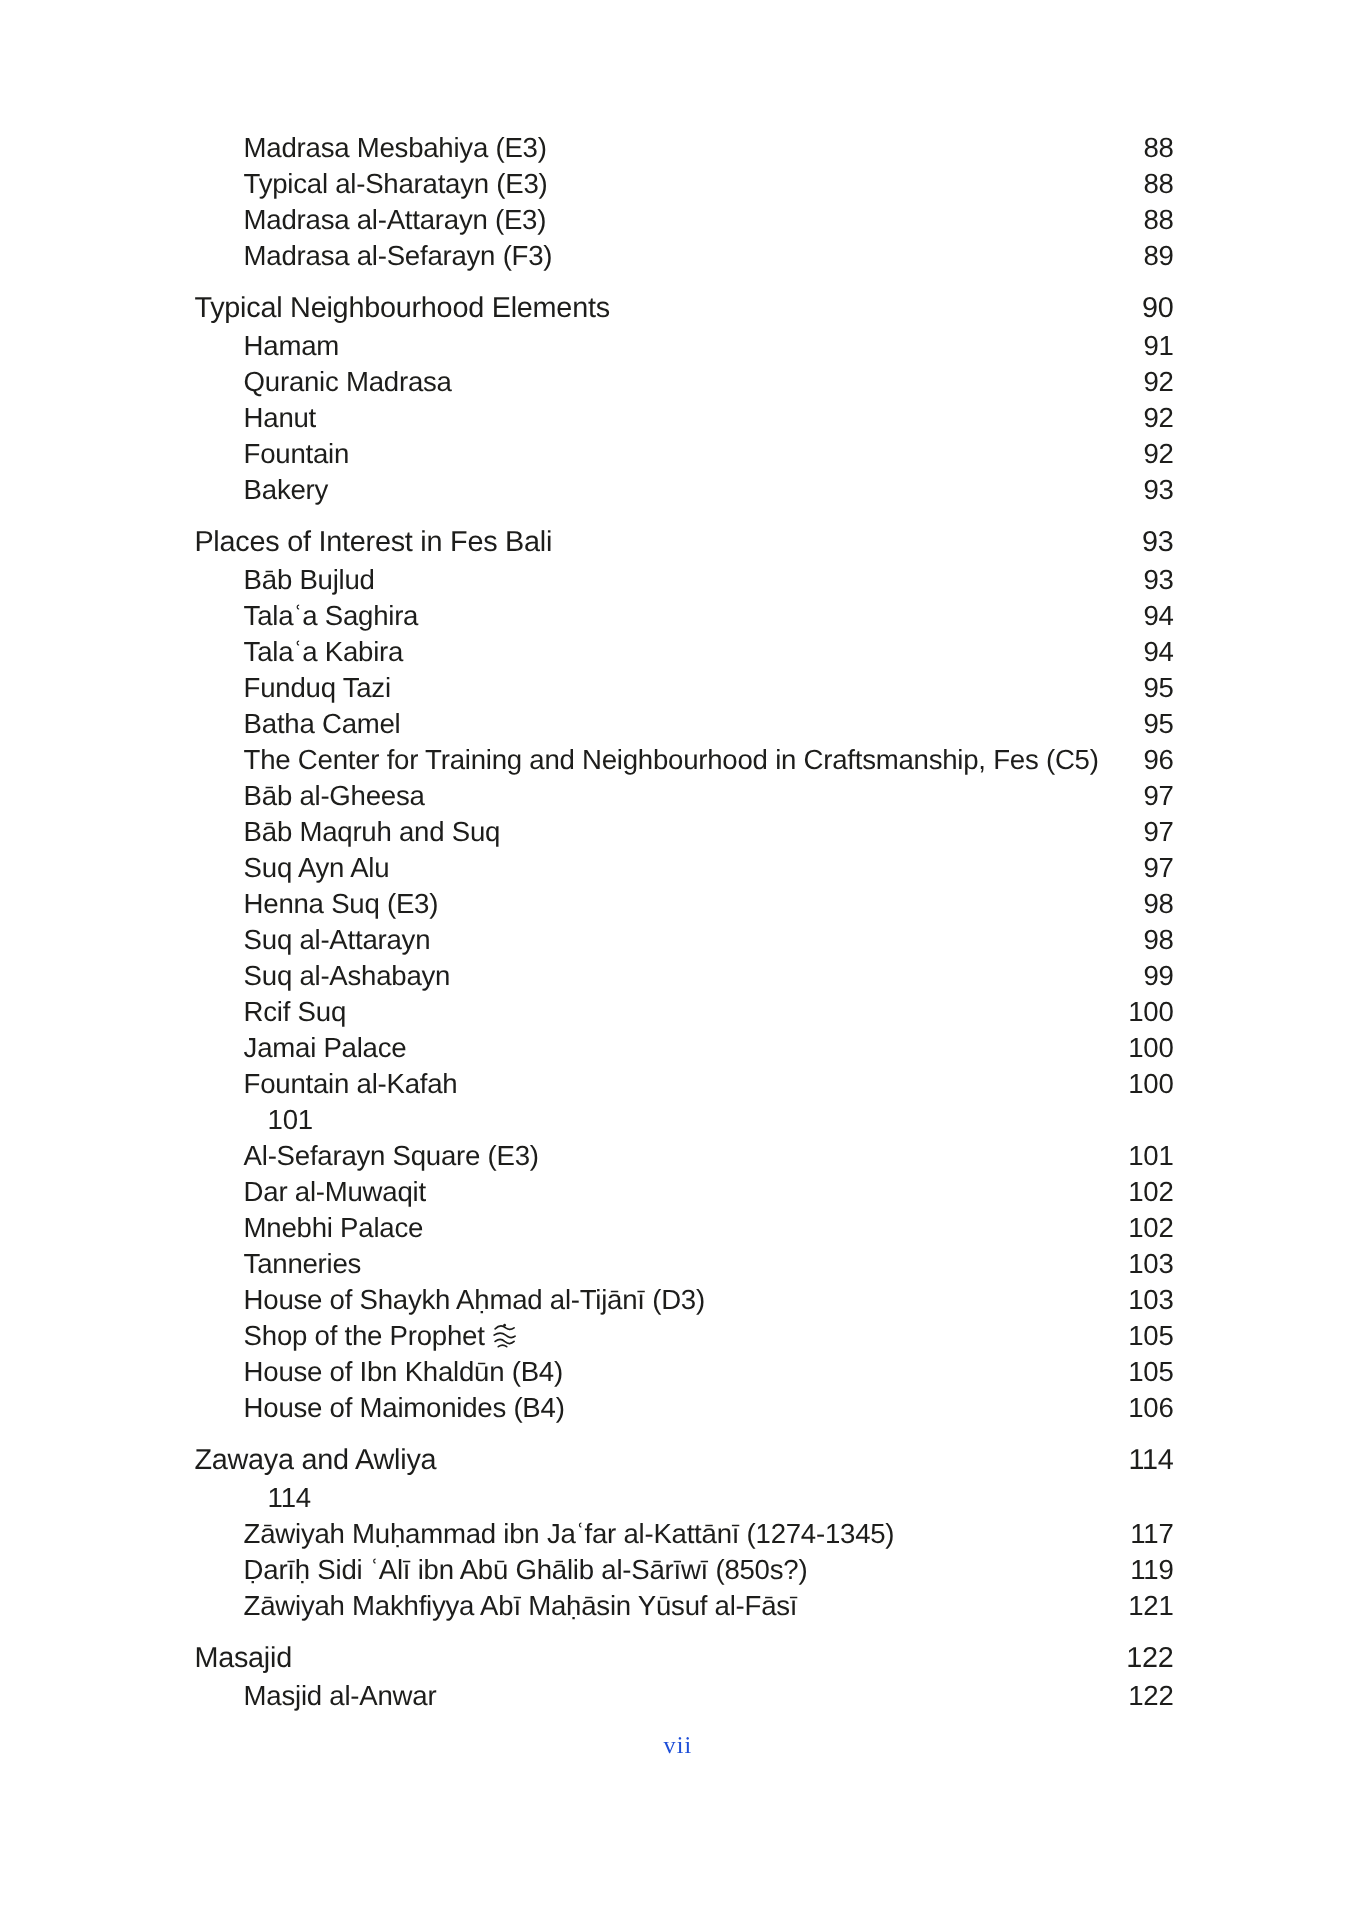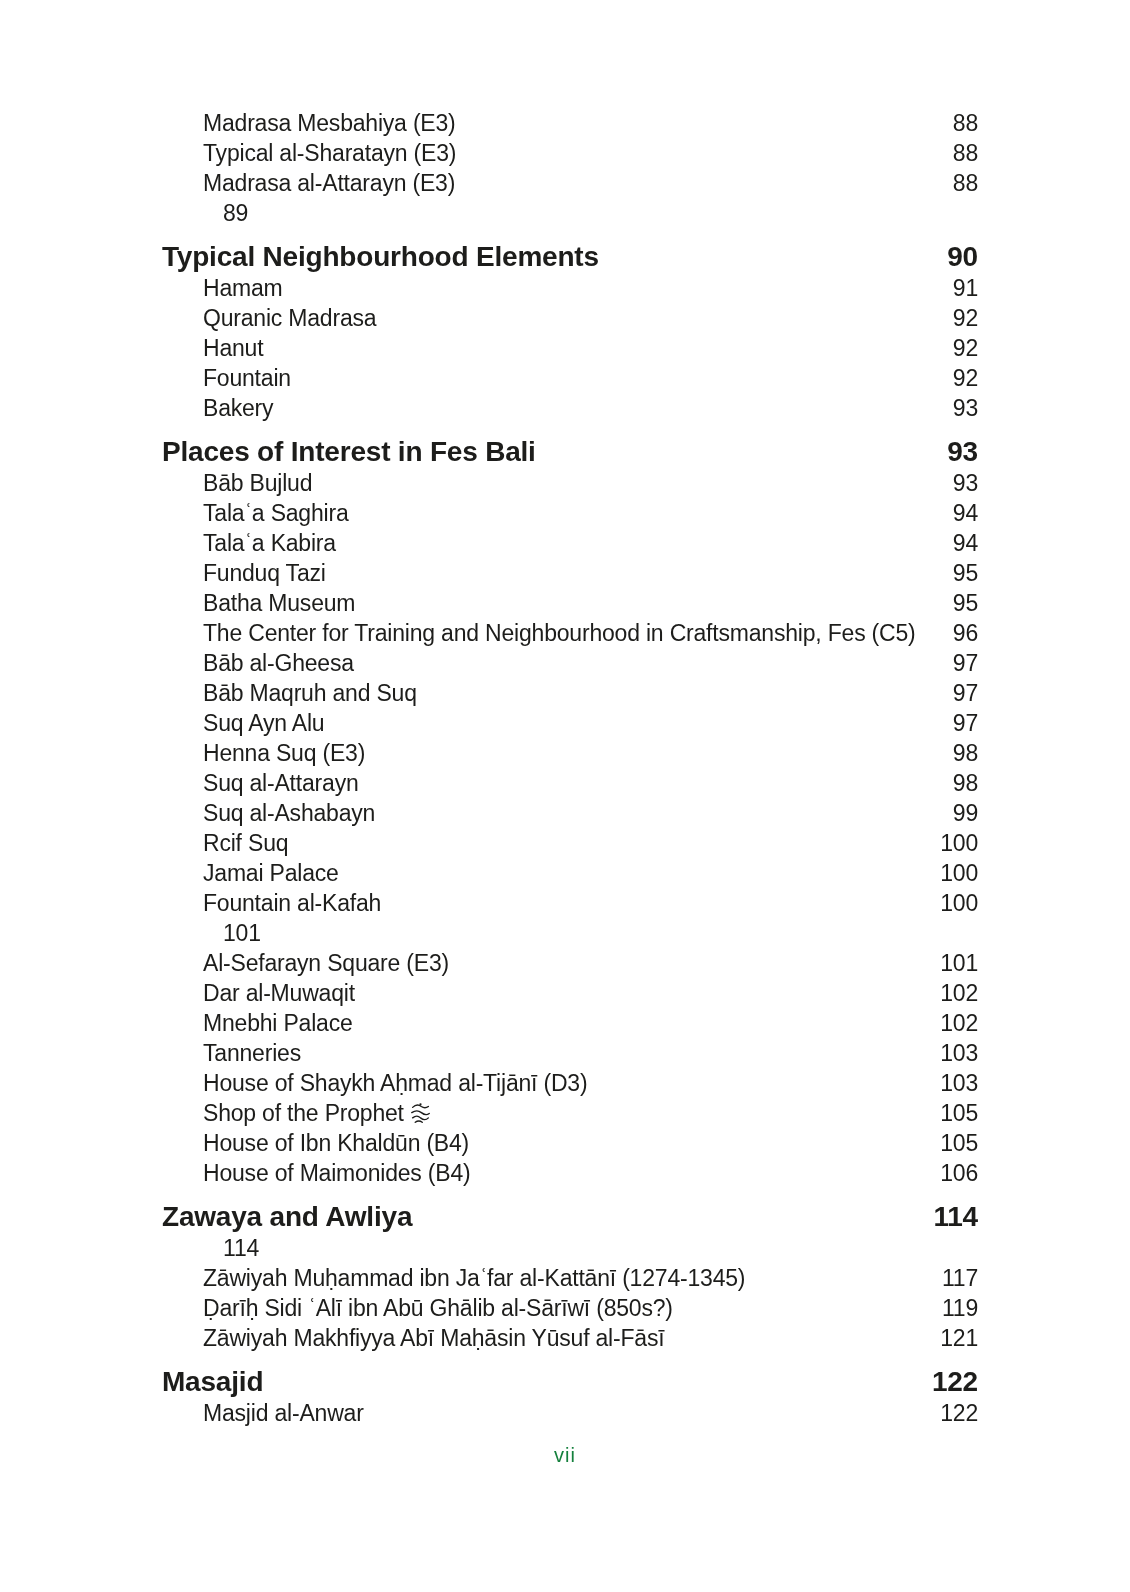--- a/index.html
+++ b/index.html
@@ -25,63 +25,65 @@
     height: 30px;
     line-height: 30px;
     font-size: 23px;
     padding-left: 41px;
     justify-content: space-between;
   }
   .header-row {
     margin-top: 13px;
     height: 32px;
     line-height: 32px;
-    font-size: 28px;
-    font-weight: 700;
+    font-size: 24px;
+    font-weight: 400;
   }
   .label {
     white-space: nowrap;
     letter-spacing: -0.2px;
   }
   .page-num {
     margin-left: 20px;
     letter-spacing: -0.2px;
   }
   .pbuh-icon {
     display: inline-block;
     margin-left: 6px;
     vertical-align: -4px;
   }
   .footer {
     position: absolute;
     left: 0; right: 0;
     top: 1444px;
     text-align: center;
     font-size: 20px;
-    color: #15803d;
+    color: #1d4ed8;
     letter-spacing: 1px;
+    font-family: Liberation Serif, serif;
   }
 </style>
 </head>
 <body>
 
 <div class="toc">
     <div class="row entry-row">
       <span class="label">Madrasa Mesbahiya (E3)</span>
       <span class="page-num">88</span>
     </div>
     <div class="row entry-row">
       <span class="label">Typical al-Sharatayn (E3)</span>
       <span class="page-num">88</span>
     </div>
     <div class="row entry-row">
       <span class="label">Madrasa al-Attarayn (E3)</span>
       <span class="page-num">88</span>
     </div>
     <div class="row entry-row">
+      <span class="label">Madrasa al-Sefarayn (F3)</span>
       <span class="page-num">89</span>
     </div>
     <div class="row header-row">
       <span class="label">Typical Neighbourhood Elements</span>
       <span class="page-num">90</span>
     </div>
     <div class="row entry-row">
       <span class="label">Hamam</span>
       <span class="page-num">91</span>
     </div>
@@ -115,21 +117,21 @@
     </div>
     <div class="row entry-row">
       <span class="label">Talaʿa Kabira</span>
       <span class="page-num">94</span>
     </div>
     <div class="row entry-row">
       <span class="label">Funduq Tazi</span>
       <span class="page-num">95</span>
     </div>
     <div class="row entry-row">
-      <span class="label">Batha Museum</span>
+      <span class="label">Batha Camel</span>
       <span class="page-num">95</span>
     </div>
     <div class="row entry-row">
       <span class="label">The Center for Training and Neighbourhood in Craftsmanship, Fes (C5)</span>
       <span class="page-num">96</span>
     </div>
     <div class="row entry-row">
       <span class="label">Bāb al-Gheesa</span>
       <span class="page-num">97</span>
     </div>

